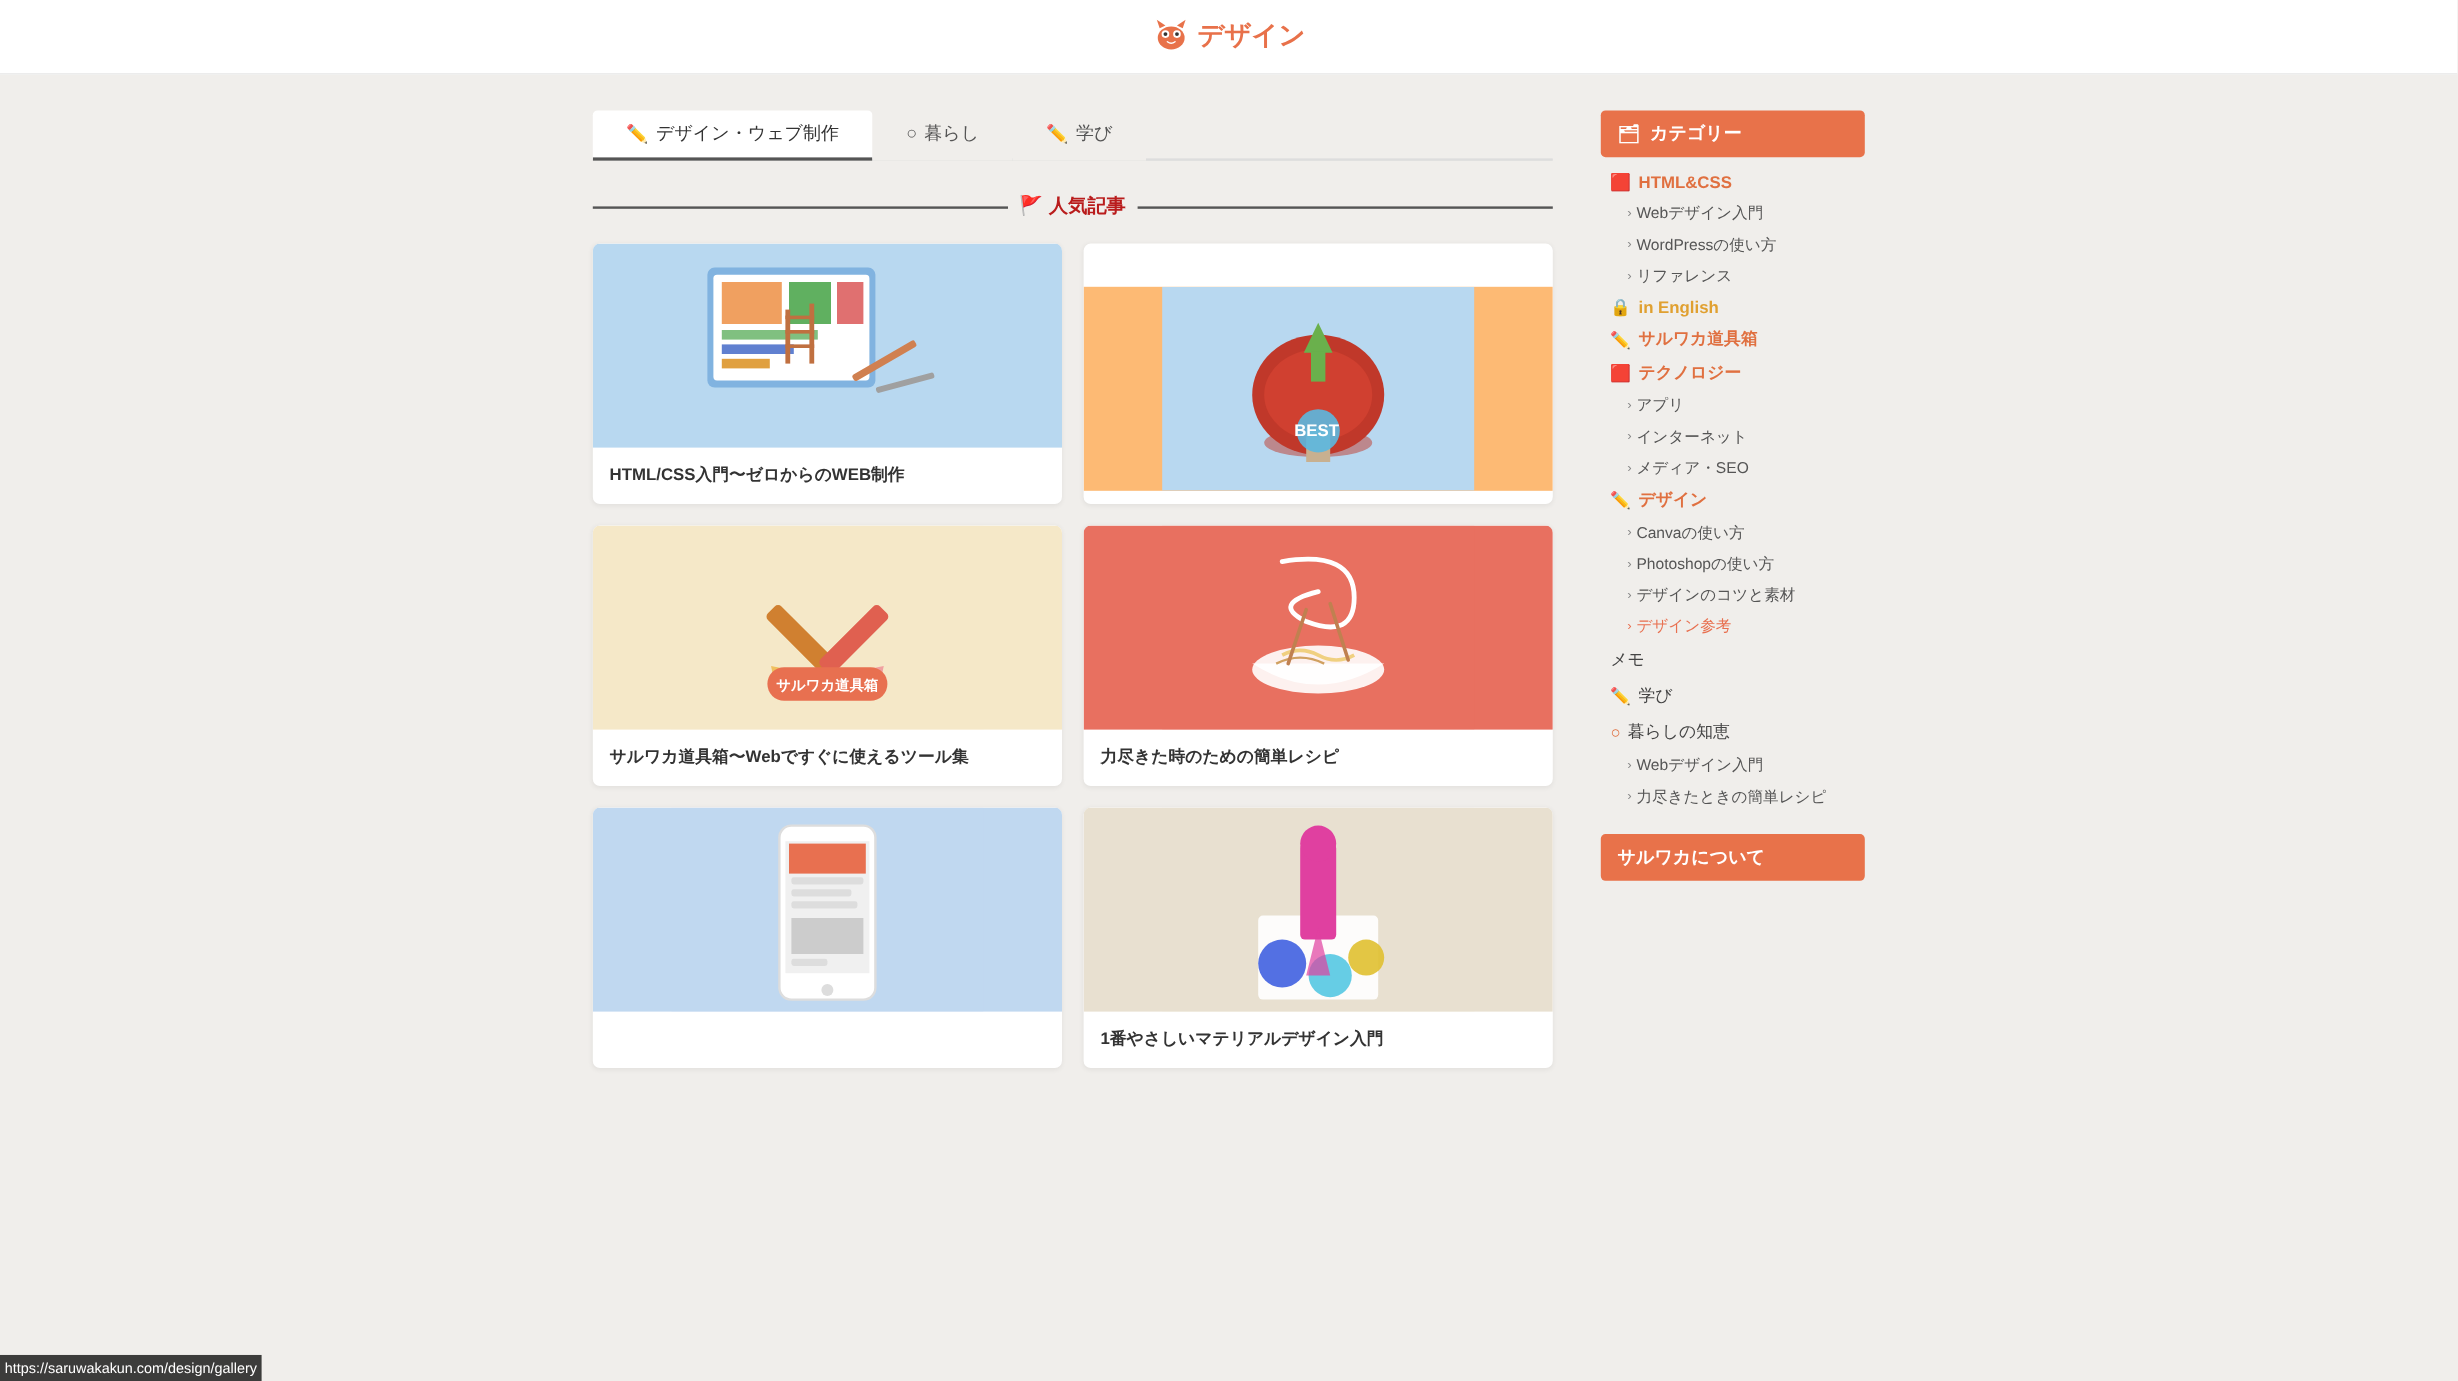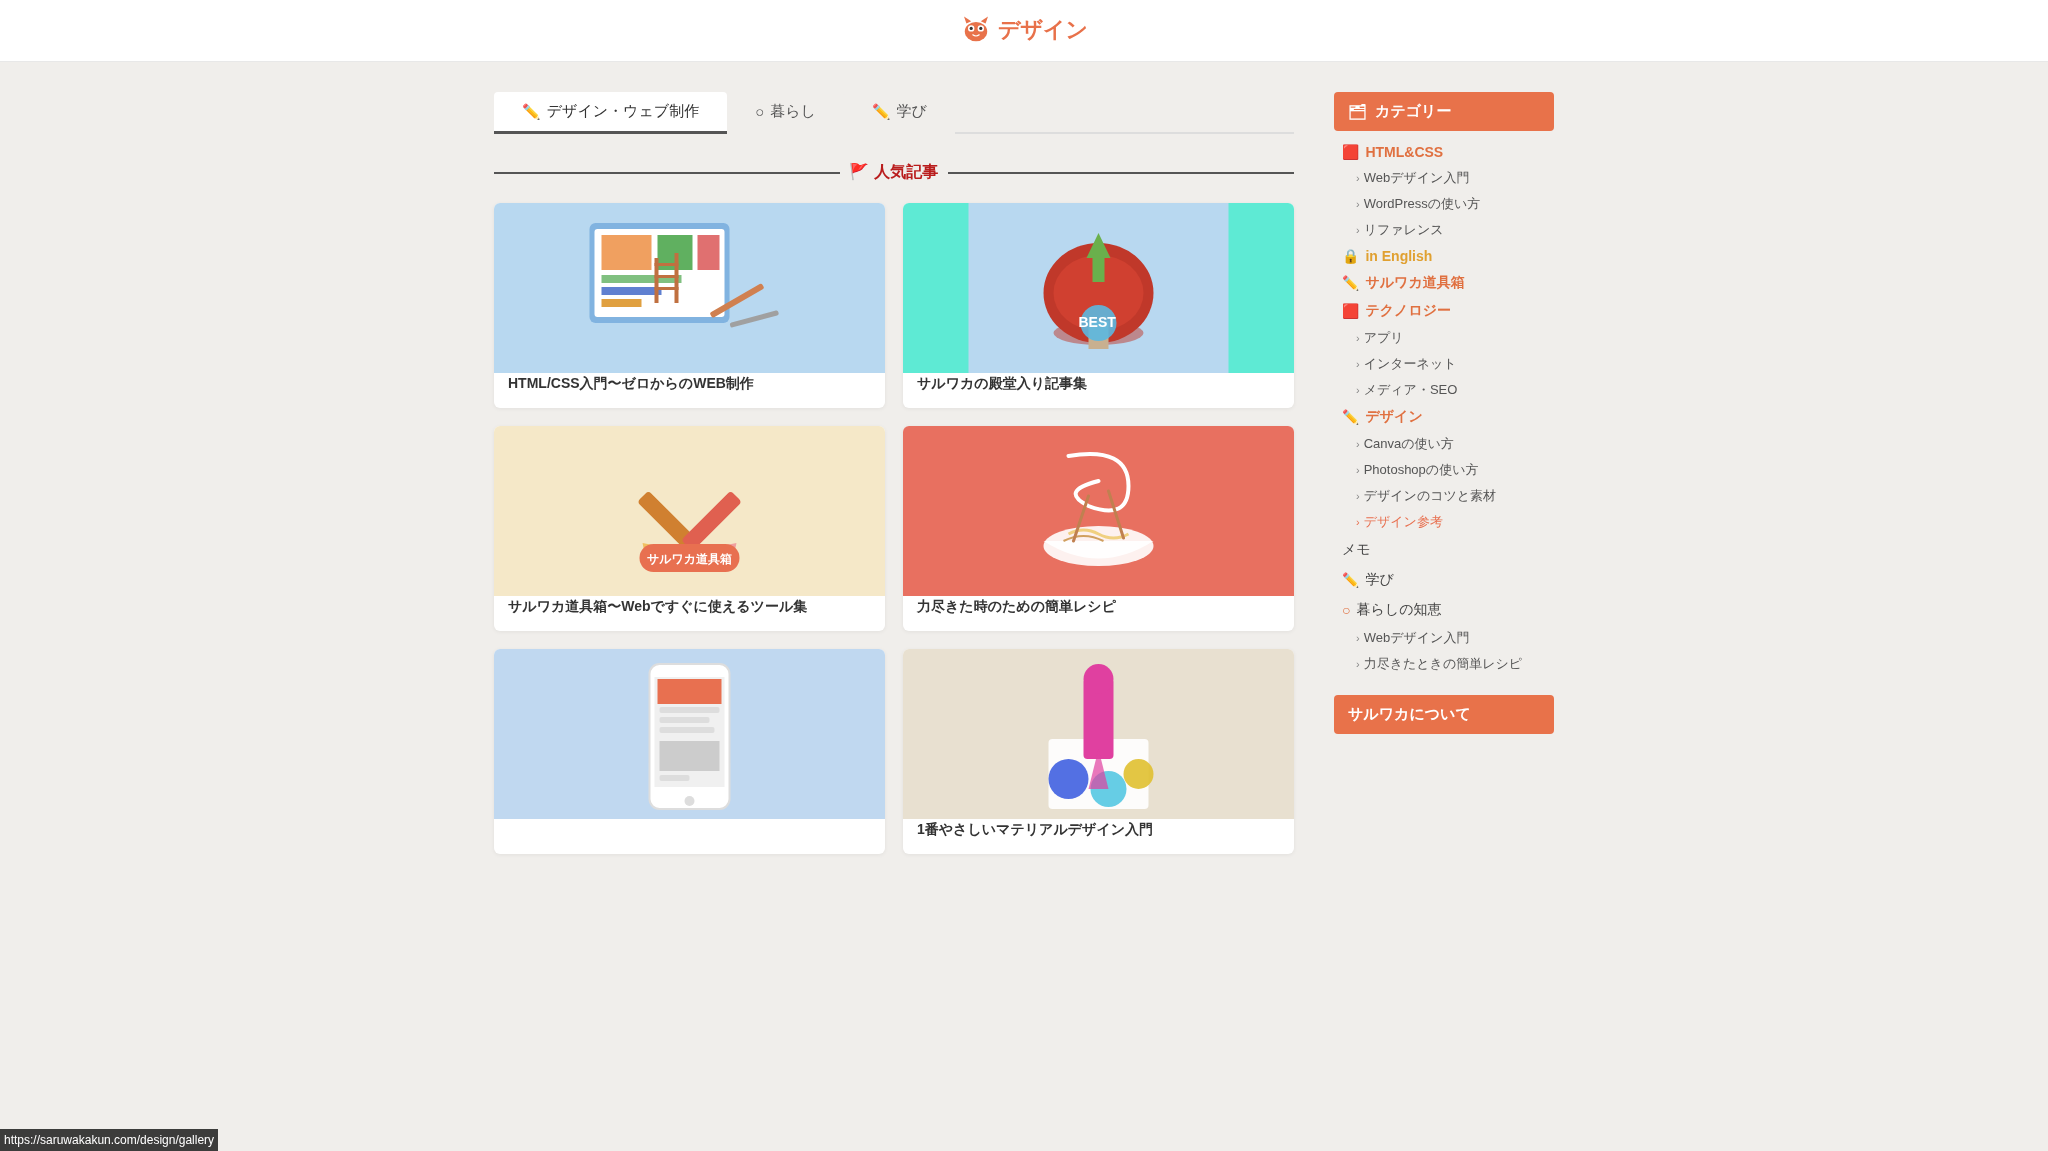--- a/index.html
+++ b/index.html
@@ -111,21 +111,21 @@
       display: flex;
       align-items: center;
       justify-content: center;
       overflow: hidden;
     }
     .article-thumb svg {
       width: 100%;
       height: 100%;
     }
     .article-title {
-      padding: 0 14px 14px;
+      padding: 12px 14px 14px;
       font-size: 14px;
       font-weight: 700;
       line-height: 1.5;
       color: #333;
     }
 
     
     .thumb-blue { background: #b8d8f0; }
     .thumb-salmon { background: #e8c8b0; }
 
@@ -279,38 +279,37 @@
             <rect x="95" y="84" width="24" height="3" fill="#c07040"></rect>
 
             <rect x="150" y="110" width="60" height="6" rx="2" fill="#d08050" transform="rotate(-30,150,110)"></rect>
             <rect x="170" y="120" width="50" height="5" rx="2" fill="#a0a0a0" transform="rotate(-15,170,120)"></rect>
           </svg>
         </div>
         <div class="article-title">HTML/CSS入門〜ゼロからのWEB制作</div>
       </div>
 
       <div class="article-card">
-        <div class="article-thumb thumb-salmon" style="background:#5eead4;">
+        <div class="article-thumb thumb-salmon" style="background:#fdba74;margin-top:36px;">
           <svg viewBox="0 0 260 170" xmlns="http://www.w3.org/2000/svg">
 
             <rect x="0" y="0" width="260" height="170" fill="#b8d8f0"></rect>
 
             <ellipse cx="130" cy="130" rx="45" ry="12" fill="#c0382a" opacity="0.5"></ellipse>
             <ellipse cx="130" cy="90" rx="55" ry="50" fill="#c0382a"></ellipse>
             <ellipse cx="130" cy="90" rx="45" ry="38" fill="#d04030"></ellipse>
             <rect x="120" y="118" width="20" height="28" fill="#c8b090"></rect>
 
             <polygon points="130,30 118,55 142,55" fill="#6ab04c"></polygon>
             <rect x="124" y="54" width="12" height="25" fill="#6ab04c"></rect>
 
             <circle cx="130" cy="120" r="18" fill="#5bb8e0" opacity="0.9"></circle>
             <text x="110" y="124" font-size="14" fill="#fff" font-weight="700">BEST</text>
           </svg>
         </div>
-        <div class="article-title">サルワカの殿堂入り記事集</div>
       </div>
 
       <div class="article-card">
         <div class="article-thumb" style="background:#f5e8c8; height:170px; display:flex; align-items:center; justify-content:center;">
           <svg viewBox="0 0 260 170" xmlns="http://www.w3.org/2000/svg">
             <rect x="0" y="0" width="260" height="170" fill="#f5e8c8"></rect>
 
             <rect x="100" y="60" width="16" height="70" rx="4" fill="#d08030" transform="rotate(-45,108,95)"></rect>
             <rect x="144" y="60" width="16" height="70" rx="4" fill="#e06050" transform="rotate(45,152,95)"></rect>
 

